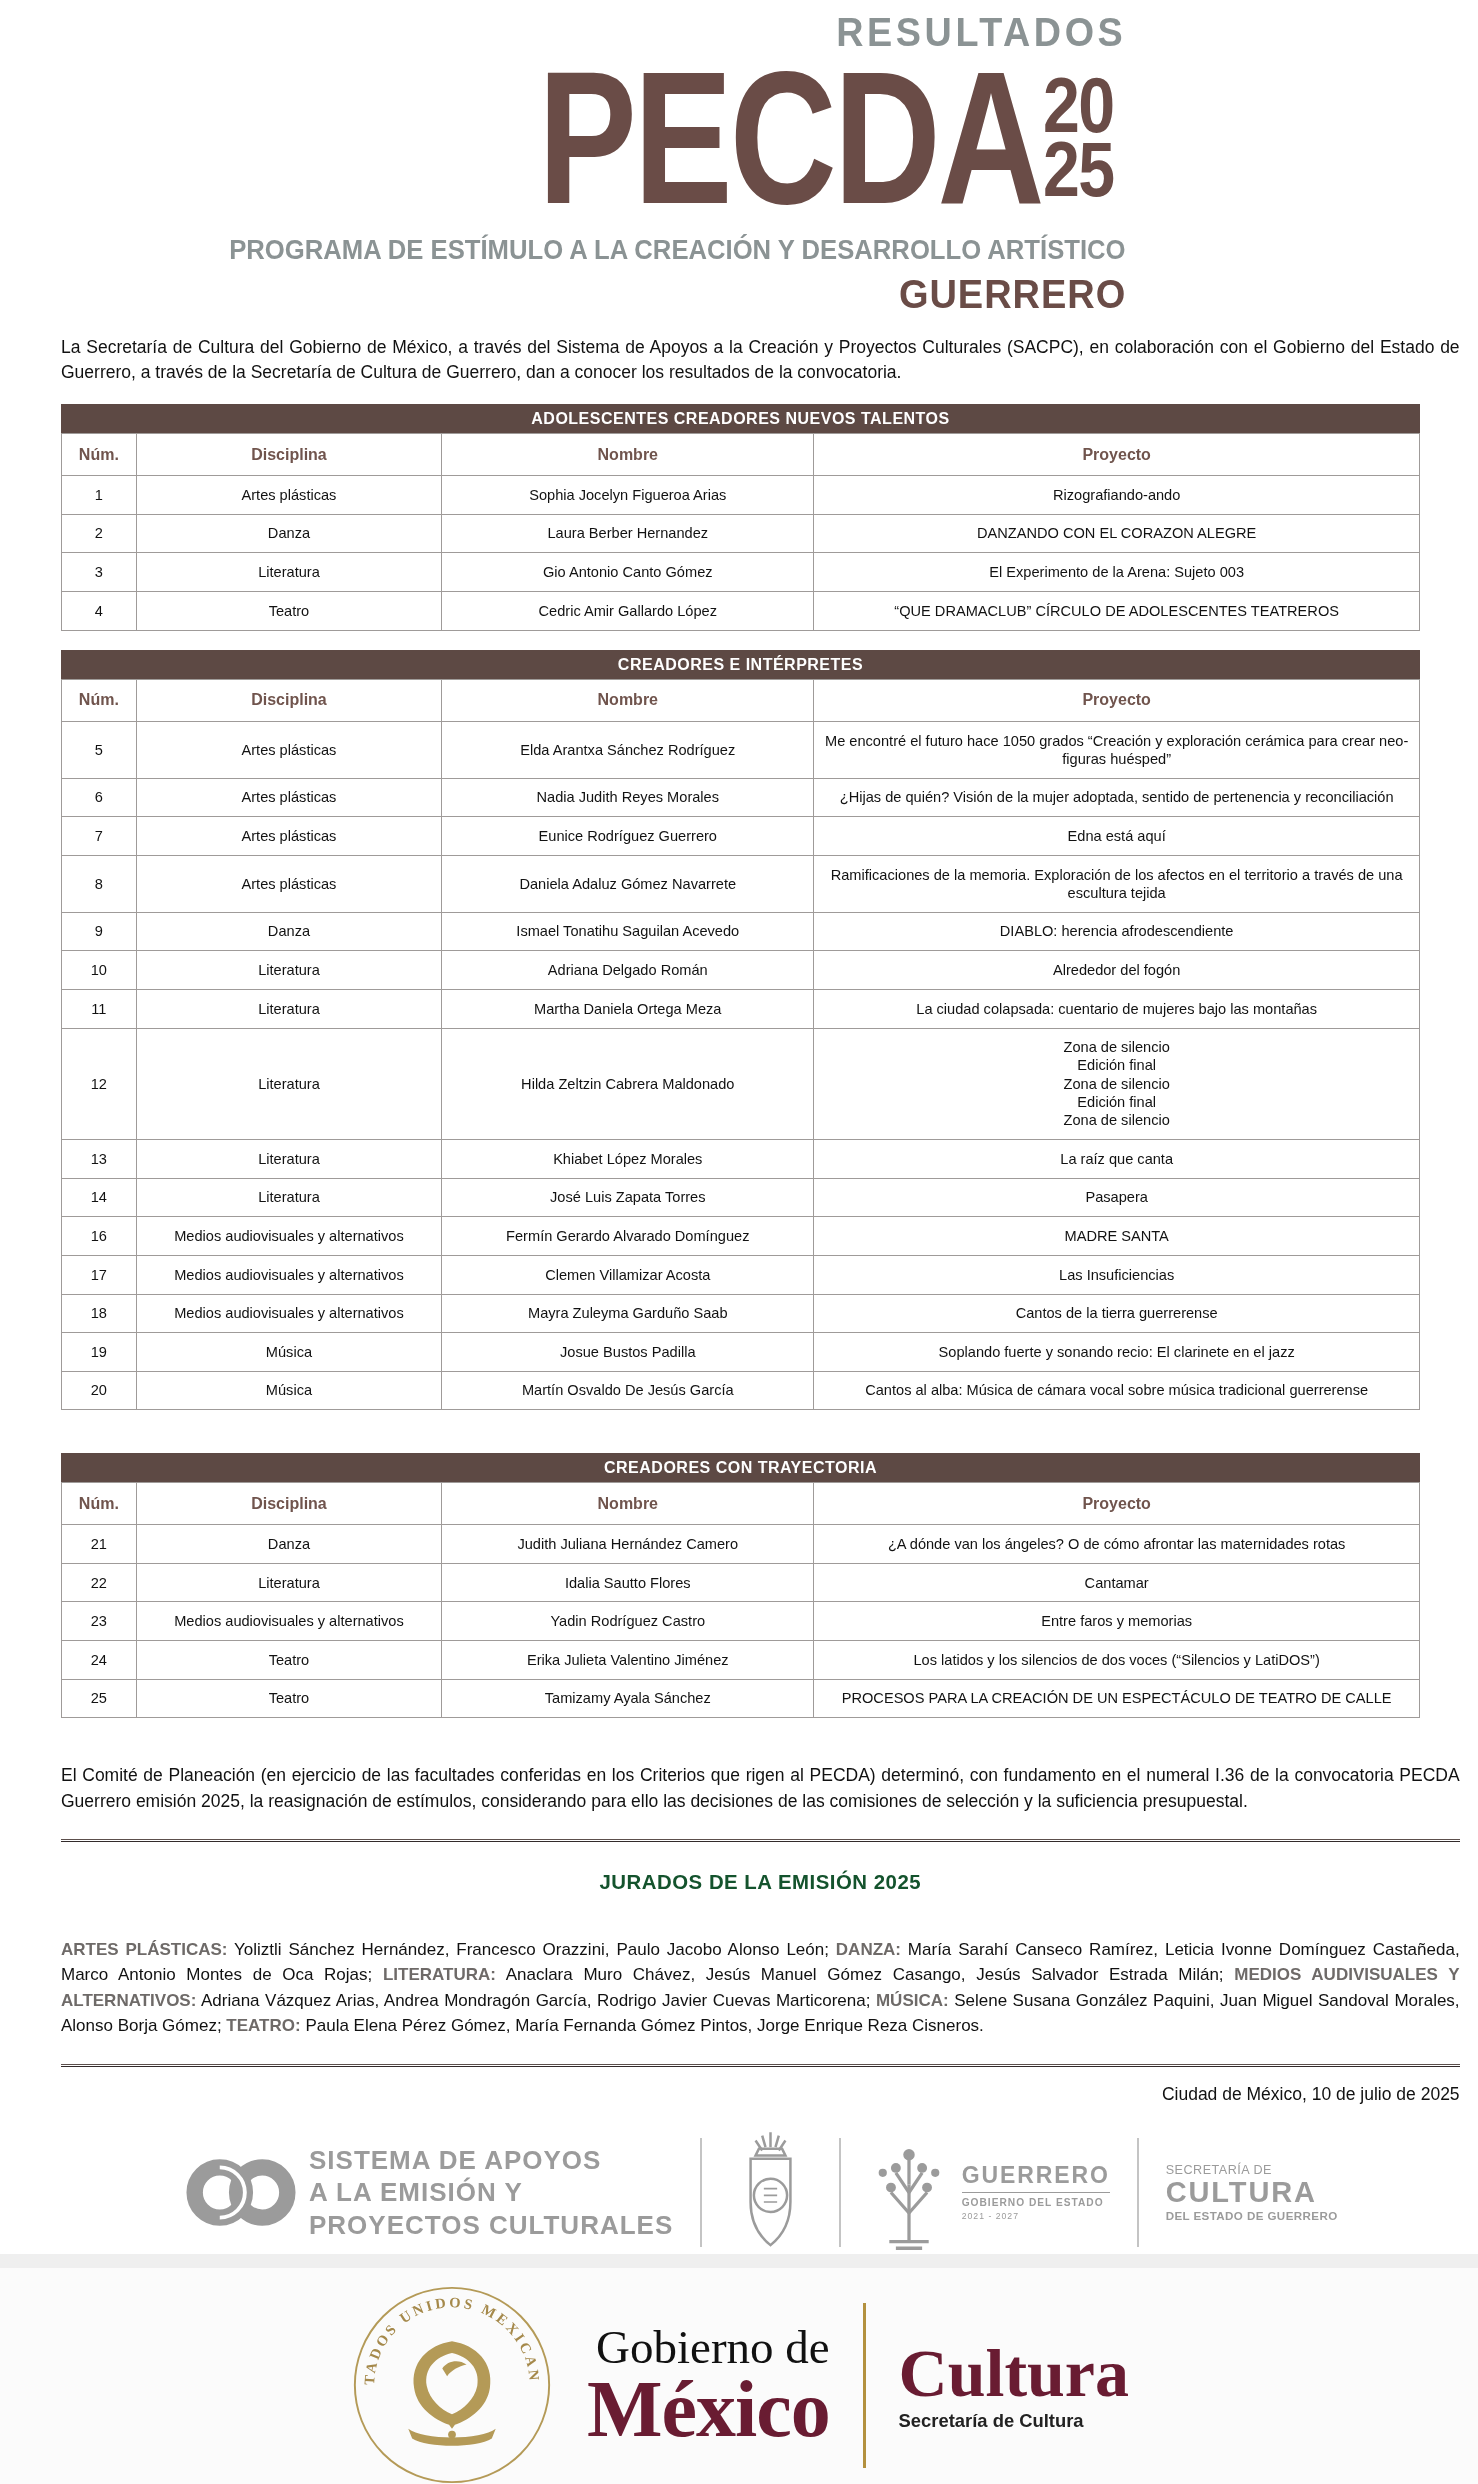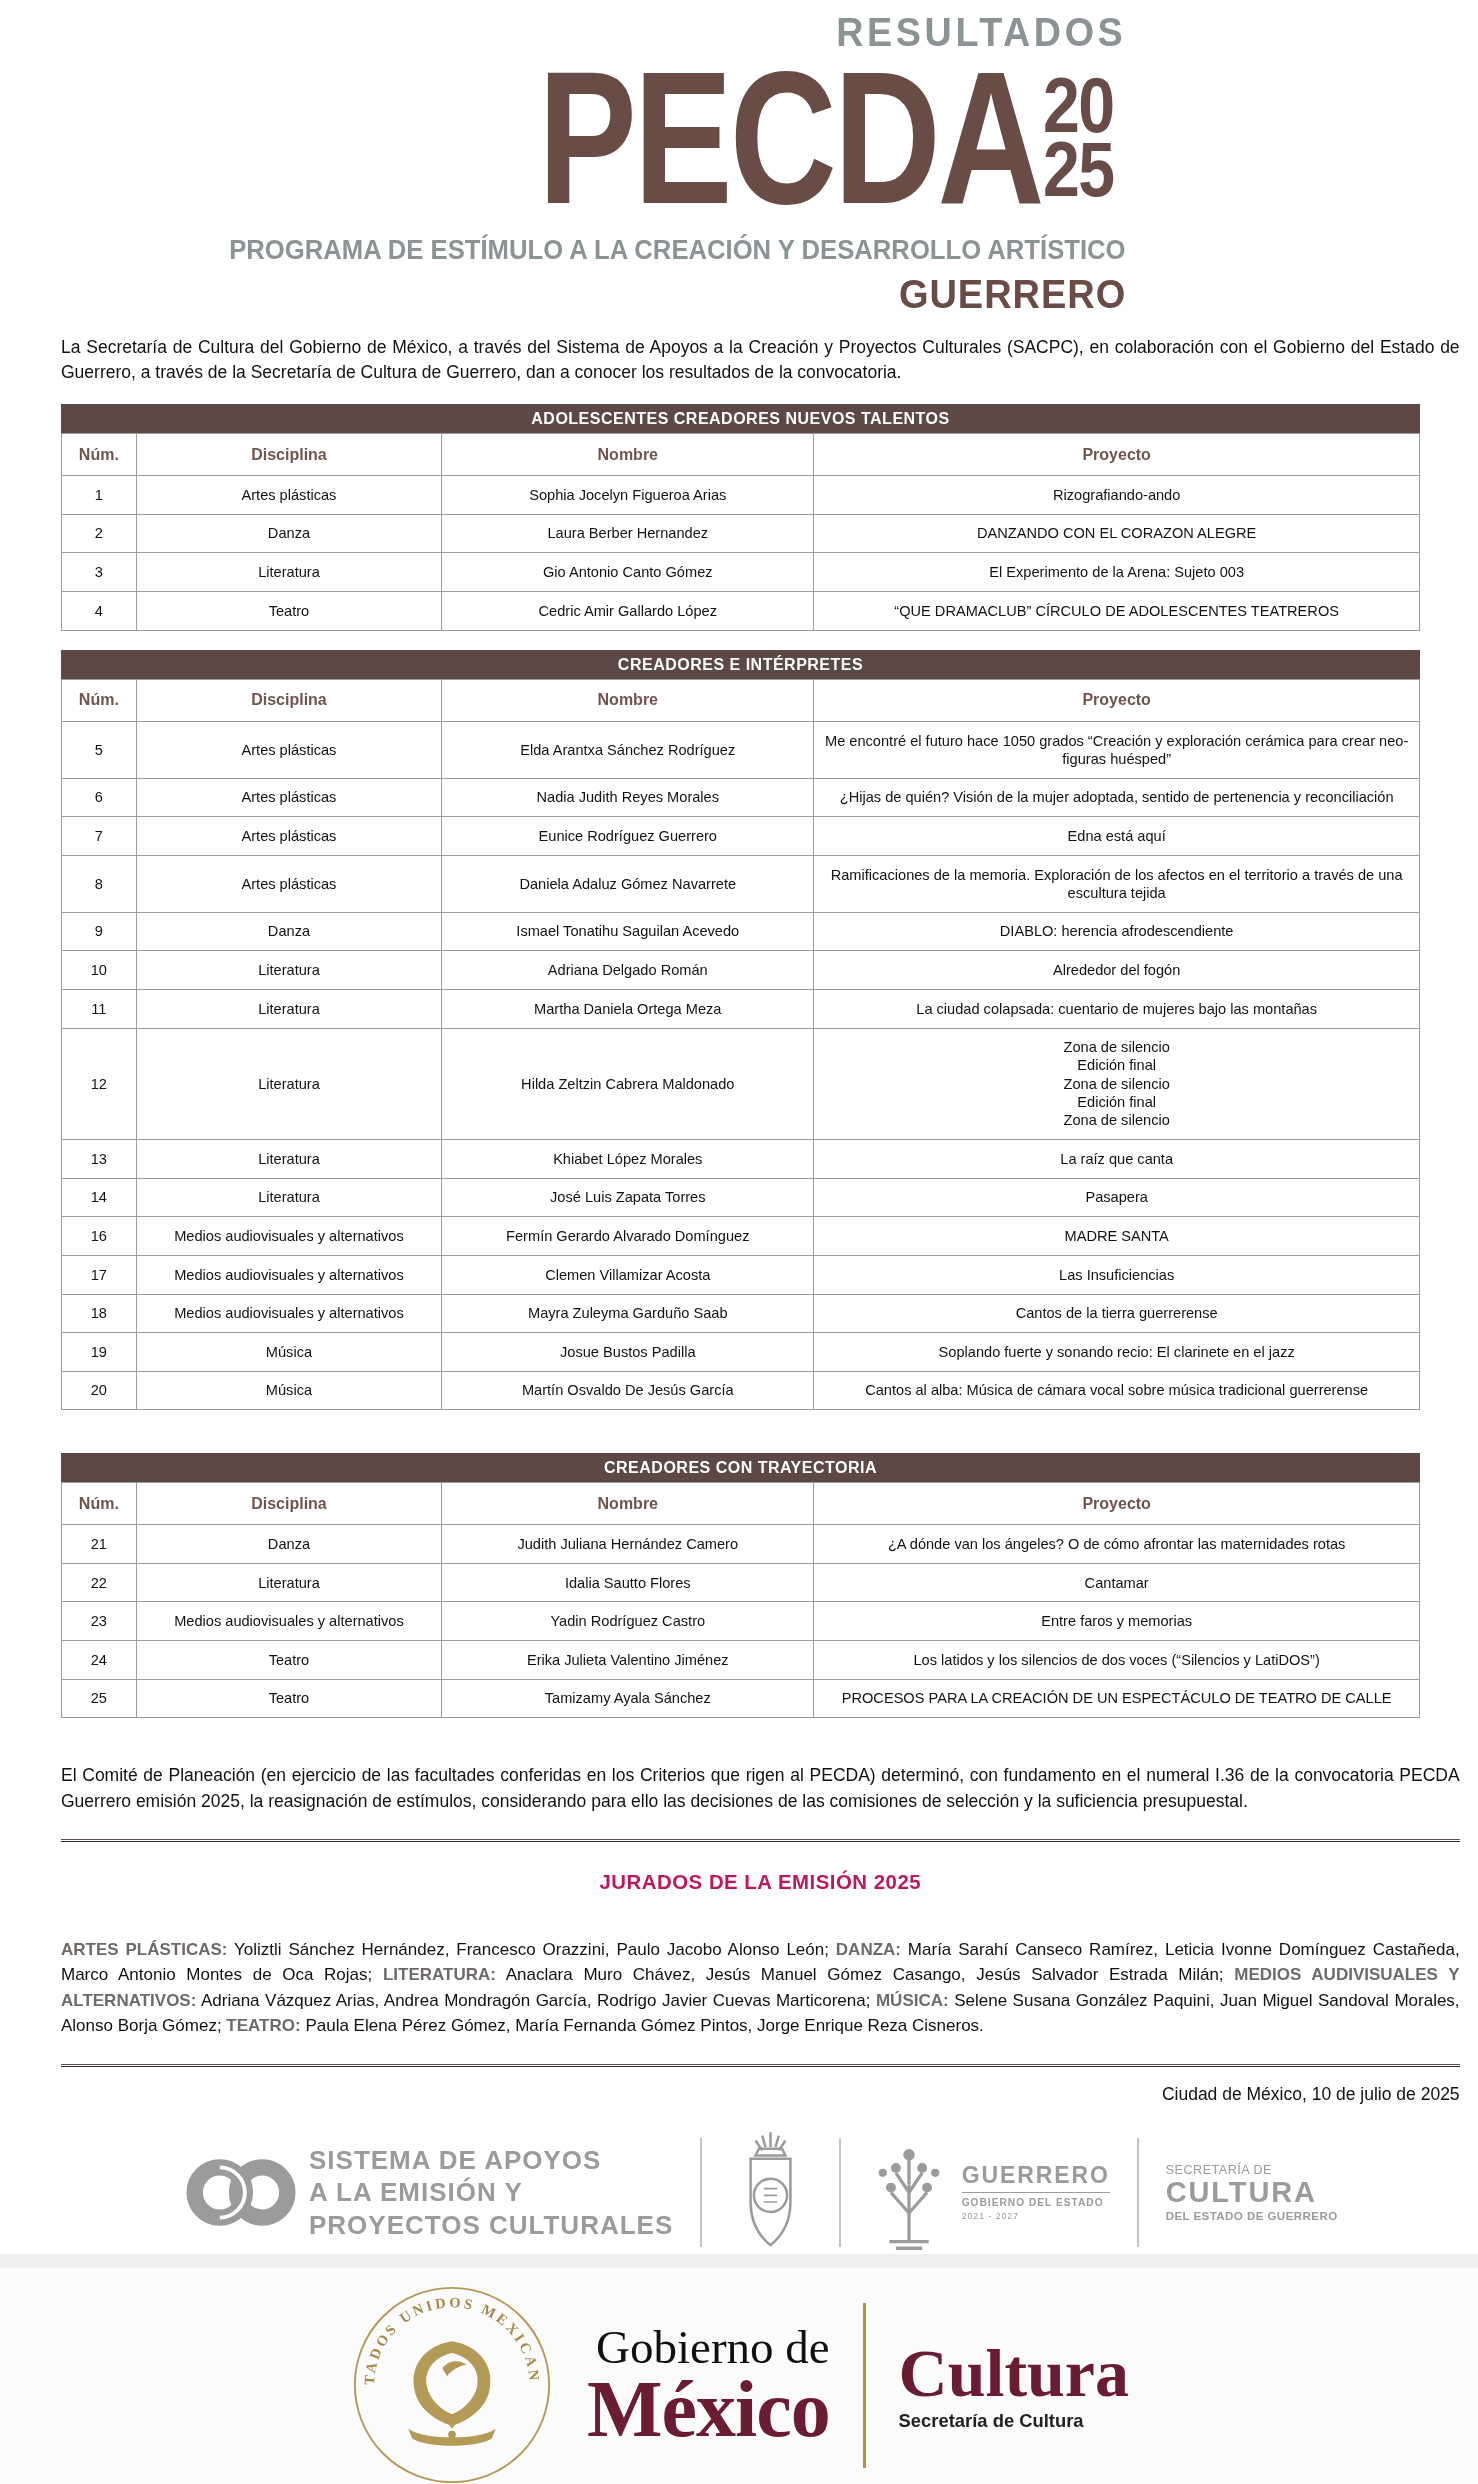--- a/index.html
+++ b/index.html
@@ -46,21 +46,21 @@
   .section-band{background:var(--band);color:#fff;font-weight:bold;font-size:16px;
     letter-spacing:0.5px;text-align:center;padding:5.8px 0 4.9px;}
   table{border-collapse:collapse;width:100%;table-layout:fixed;}
   col.c-num{width:5.5%;}col.c-dis{width:22.5%;}col.c-nom{width:27.4%;}col.c-pro{width:44.6%;}
   th,td{border:1px solid var(--border);text-align:center;vertical-align:middle;}
   th{color:#70544d;font-size:16px;font-weight:bold;padding:11.6px 5.8px;}
   td{font-size:14.6px;line-height:1.25;padding:9.7px 7.8px;white-space:pre-line;color:#121212;}
   .legal{margin-top:45px;font-size:17.5px;line-height:1.45;text-align:justify;color:#111;}
   .rule{margin-top:25px;height:2.9px;border-top:1.9px solid #5c4f4c;border-bottom:1.9px solid #332b2b;}
   .jurados-heading{margin-top:29px;text-align:center;font-size:20.4px;font-weight:bold;
-    color:#be185d;letter-spacing:0.5px;}
+    color:#14532d;letter-spacing:0.5px;}
   .jurados-text{margin-top:43px;font-size:17px;line-height:1.5;text-align:justify;color:#111;}
   .jurados-text .jlabel{font-weight:bold;color:#6e6a68;}
   .date-line{margin-top:17.5px;text-align:right;font-size:17.5px;color:#111;}
   
   .partners{margin-top:25px;display:flex;align-items:center;justify-content:center;gap:27px;color:var(--logo-gray);}
   .sacpc{display:flex;align-items:center;gap:10px;}
   .sacpc-text{font-size:26px;font-weight:bold;line-height:1.25;letter-spacing:1px;color:var(--logo-gray);}
   .p-divider{width:1.9px;height:109px;background:#c4c4c4;}
   .guerrero-tree{display:flex;align-items:center;gap:11.6px;}
   .gtree-text .g-name{font-size:23px;font-weight:bold;letter-spacing:1.9px;line-height:1;}

